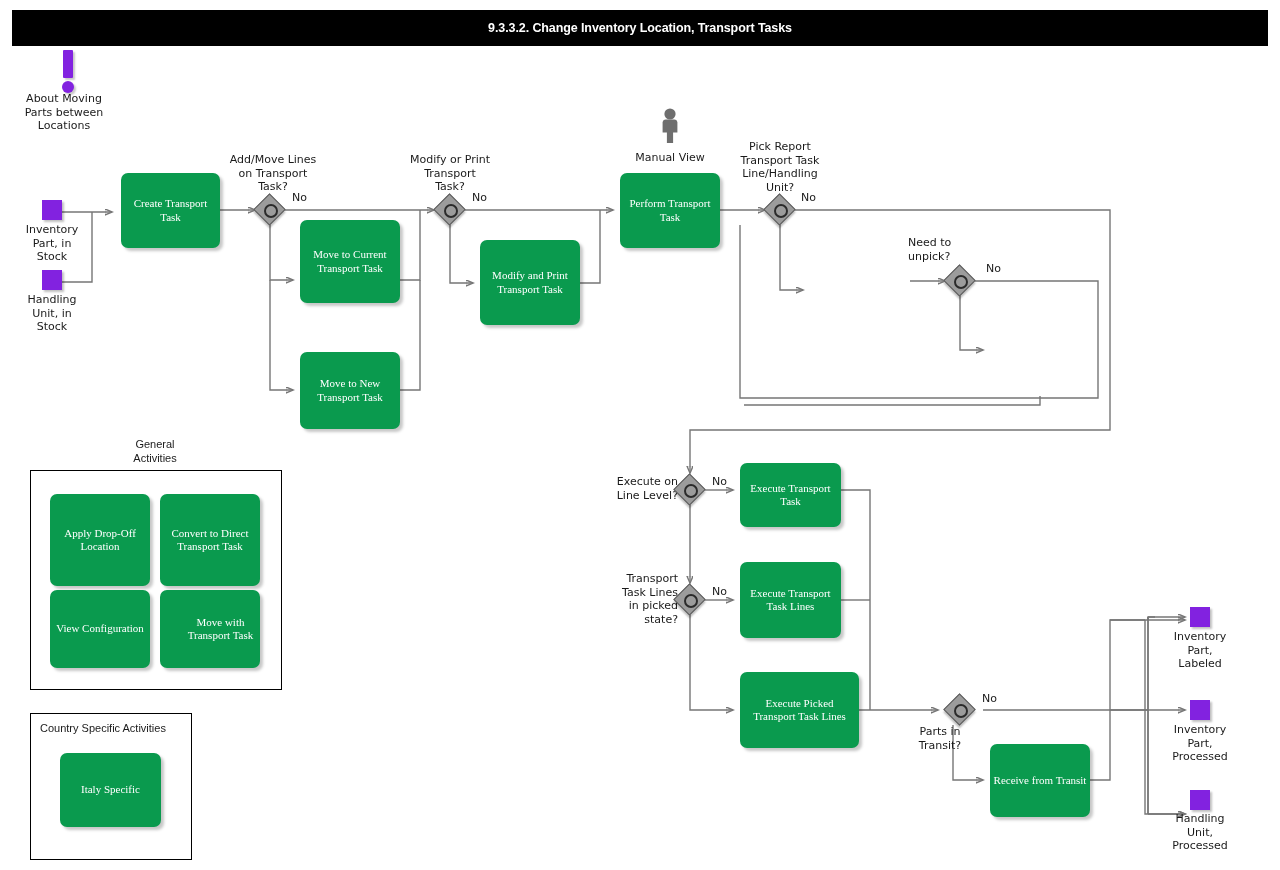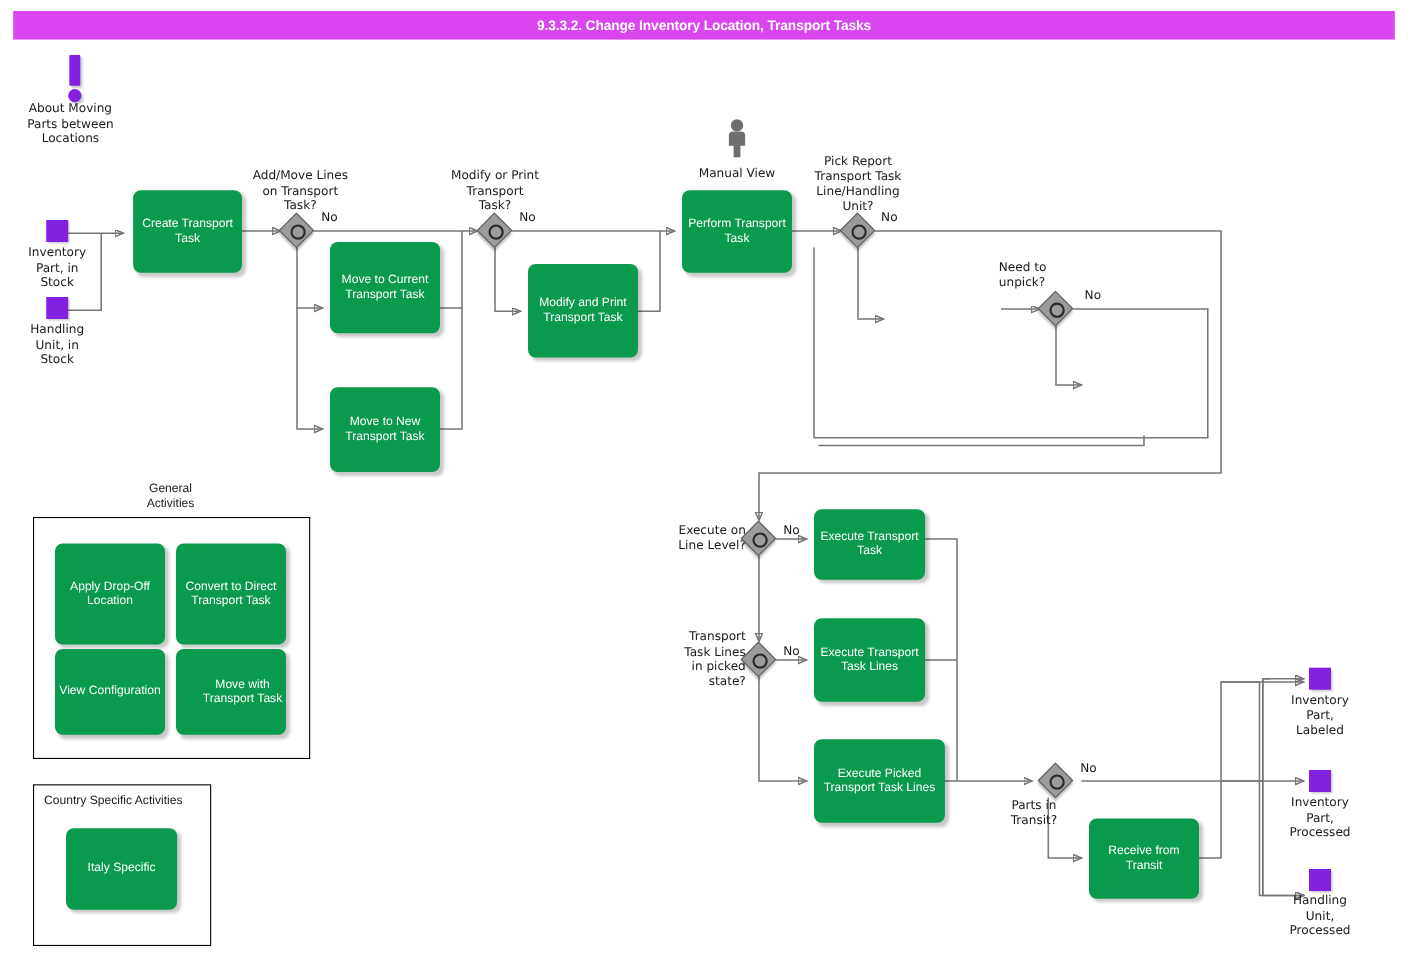--- a/index.html
+++ b/index.html
@@ -7,22 +7,22 @@
     width:1280px;height:870px;
     background:#ffffff;
     font-family:"DejaVu Sans", sans-serif;
     overflow:hidden;
     position:relative;
   }
   #stage{position:absolute;left:0;top:0;width:1280px;height:870px;}
 
   
   .titlebar{
-    position:absolute;left:12px;top:10px;width:1256px;height:26px;
-    background:#d946ef;
+    position:absolute;left:12px;top:10px;width:1256px;height:36px;
+    background:#000000;
     display:flex;align-items:center;justify-content:center;
   }
   .titlebar .t{
     color:#ffffff;font-size:12.5px;font-weight:bold;
     font-family:"Liberation Sans", sans-serif;
     letter-spacing:-0.1px;white-space:nowrap;
   }
 
   
   svg.links{position:absolute;left:0;top:0;width:1280px;height:870px;pointer-events:none;}
@@ -34,21 +34,21 @@
     background:#0a9a4e;
     border-radius:7px;
     box-shadow:3px 3px 3px rgba(0,0,0,.22);
     display:flex;align-items:center;justify-content:center;
     text-align:center;
     color:#ffffff;
     font-size:11px;
     line-height:13.5px;
     padding:3px;
     box-sizing:border-box;
-    font-family:Liberation Sans, sans-serif;
+    font-family:Liberation Serif, serif;
   }
 
   
   .gw{position:absolute;width:30px;height:30px;}
   .gw .dia{
     position:absolute;left:3px;top:3px;width:21px;height:21px;
     background:#9c9c9c;border:1px solid #5c5c5c;
     transform:rotate(45deg);
     box-shadow:2px 2px 2px rgba(0,0,0,.25);
   }

